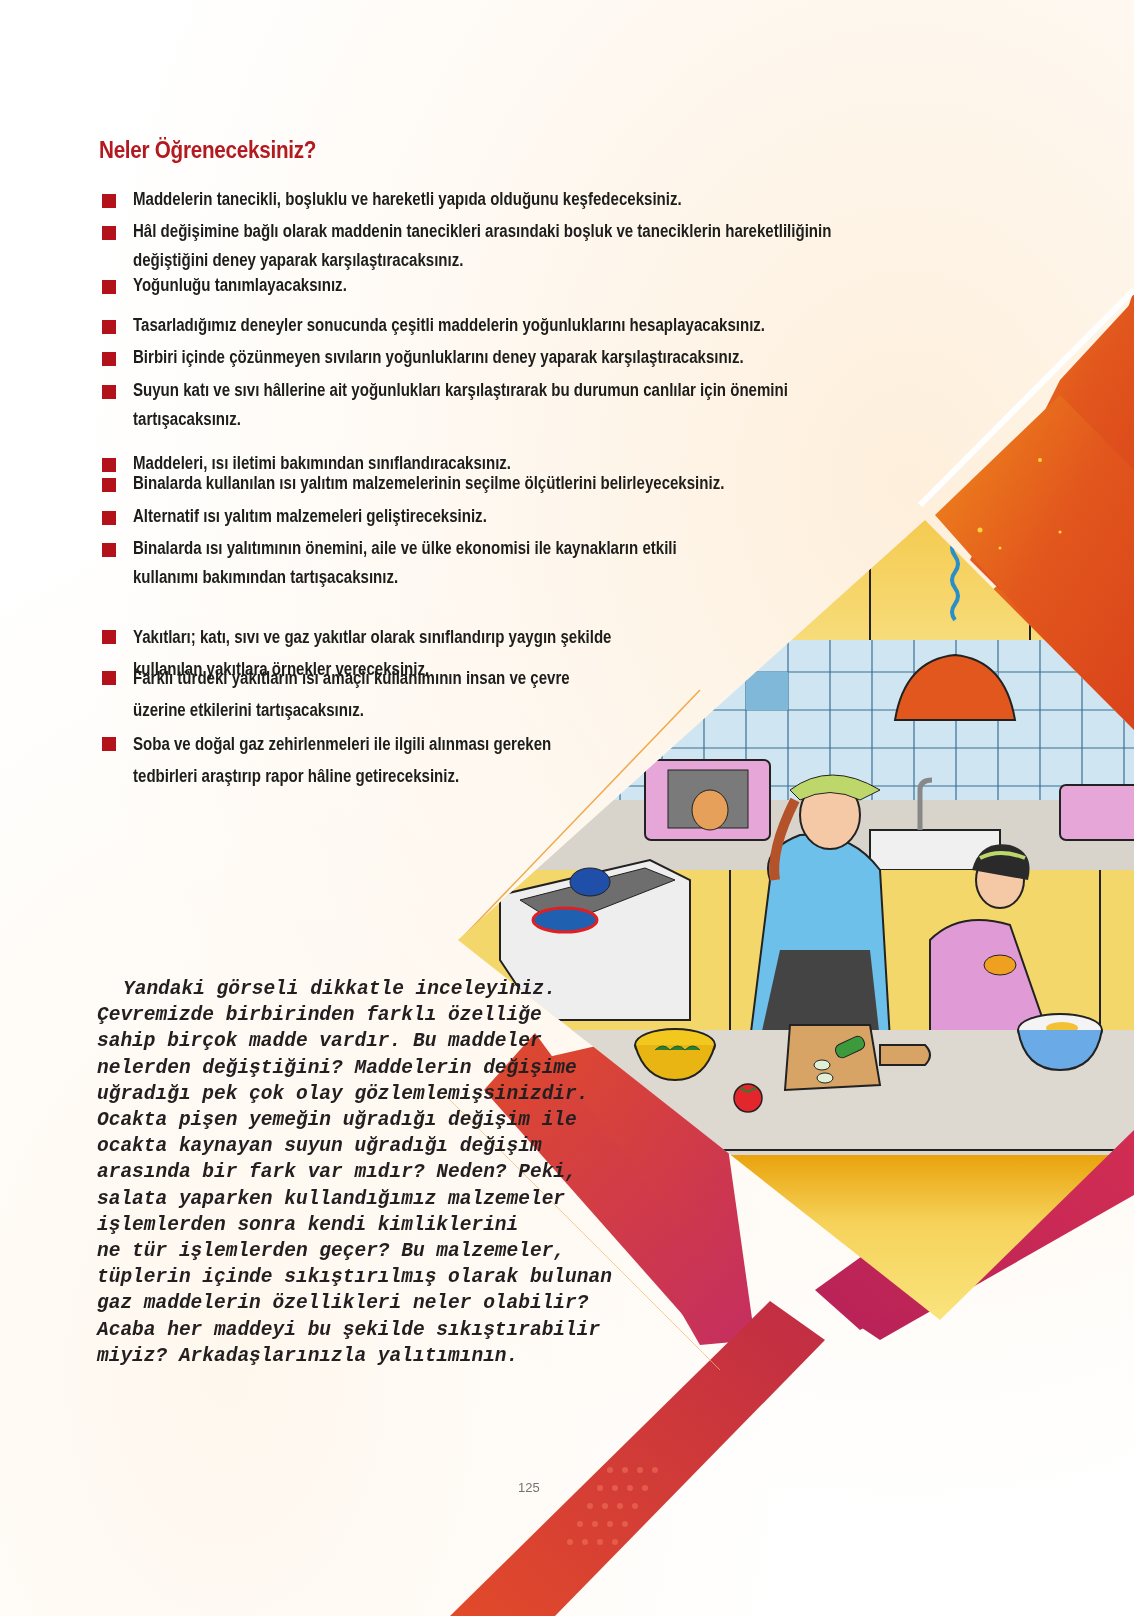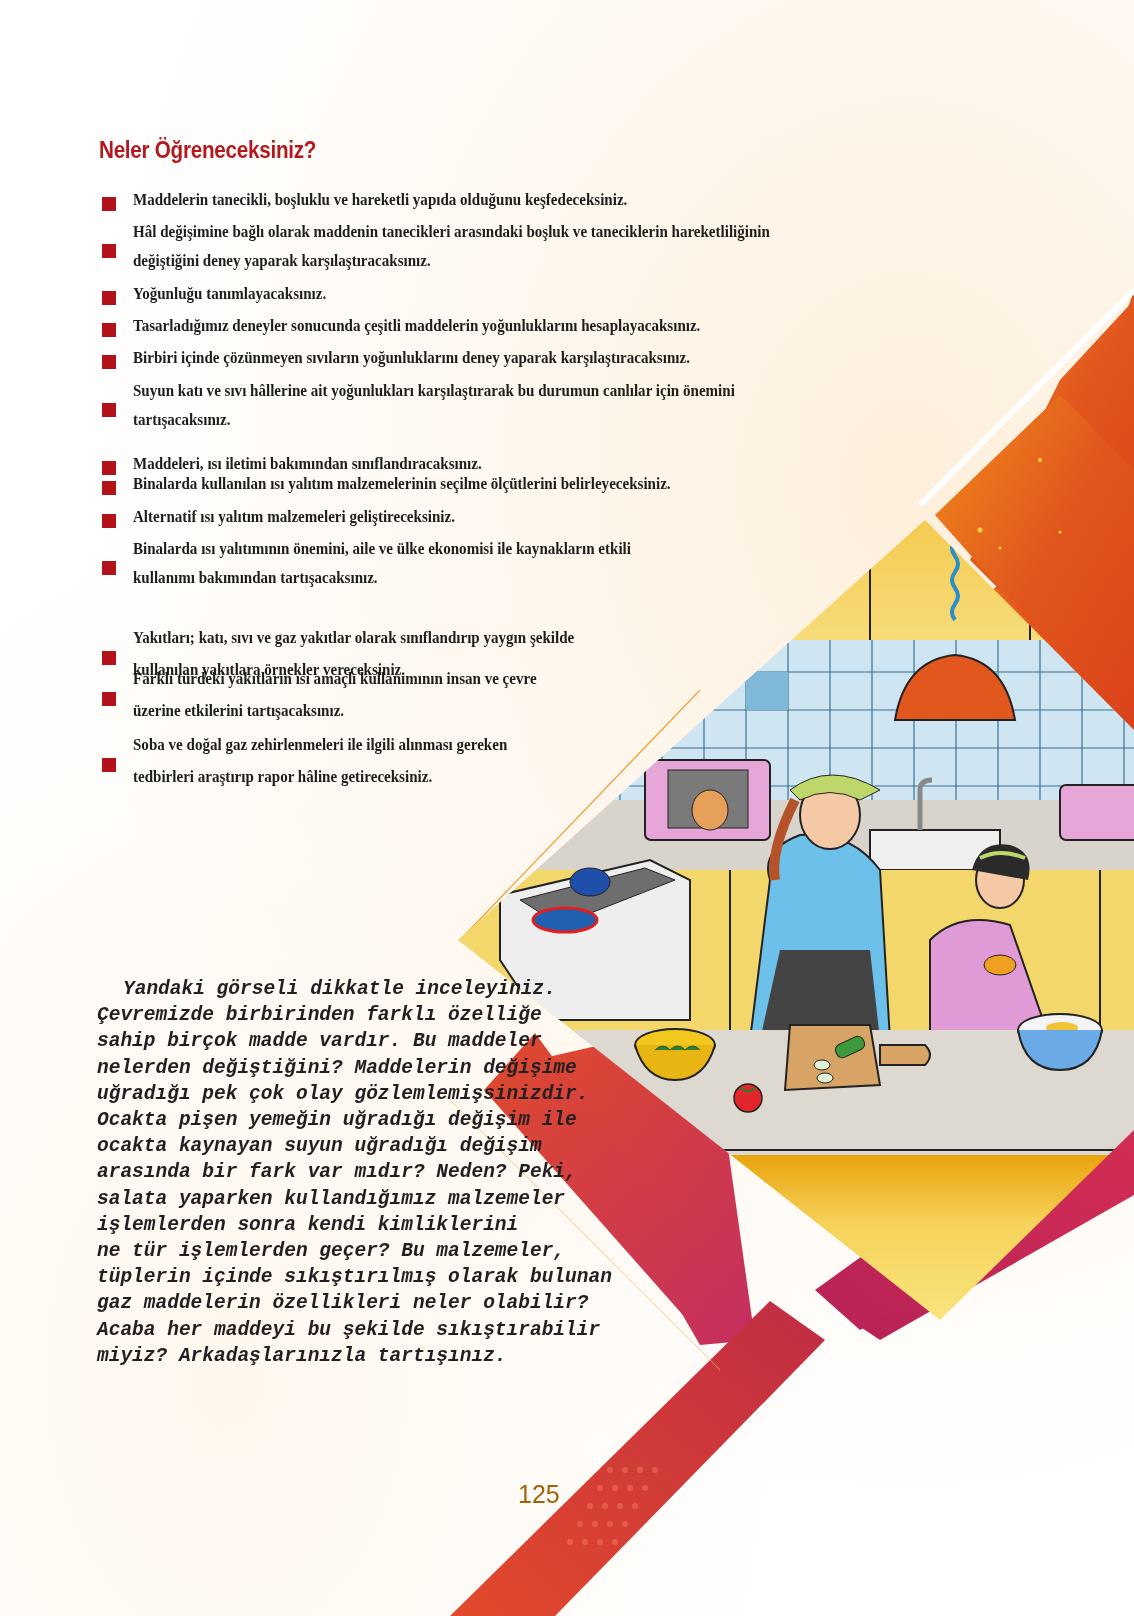--- a/index.html
+++ b/index.html
@@ -20,41 +20,41 @@
 
   
   .title {
     position: absolute; left: 99px; top: 136px;
     font-size: 24px; font-weight: bold; color: #b3191f;
     letter-spacing: -0.3px; transform: scaleX(0.86); transform-origin: left top;
     white-space: nowrap;
   }
   .outcomes { position: absolute; left: 102px; top: 190px; width: 1000px; }
   .outcome {
-    position: absolute; left: 0; display: flex; align-items: center; font-family: Liberation Serif, serif;
+    position: absolute; left: 0; display: flex; align-items: flex-start;
   }
   .bullet {
     width: 14px; height: 14px; background: #b3121a; margin-top: 4px; flex: none;
   }
   .outcome-text {
     margin-left: 17px; font-size: 17.5px; font-weight: bold; color: #1d1d1b;
     line-height: 29px; transform: scaleX(0.86); transform-origin: left top;
     white-space: pre-line; margin-top: -5px;
   }
 
   .intro {
     position: absolute; left: 97px; top: 976px; width: 420px;
     font-family: Liberation Mono, monospace; font-style: italic; font-weight: bold;
     font-size: 19.5px; line-height: 26.2px; color: #231f20;
   }
   .intro .line { display: block; white-space: nowrap; }
   .intro .line.first { text-indent: 26px; }
 
   .page-num {
-    position: absolute; left: 518px; top: 1480px; font-size: 25px; color: #a16207;
+    position: absolute; left: 518px; top: 1480px; font-size: 13px; color: #737373;
   }
 
   
   .kitchen {
     position: absolute; left: 0; top: 0; width: 1134px; height: 1616px;
     clip-path: polygon(925px 520px, 1134px 730px, 1134px 1130px, 940px 1320px, 458px 940px);
   }
 </style>
 </head>
 <body>
@@ -235,21 +235,21 @@
 <div class="outcomes">
   <div class="outcome" style="top:0px">
     <span class="bullet"></span>
     <span class="outcome-text">Maddelerin tanecikli, boşluklu ve hareketli yapıda olduğunu keşfedeceksiniz.</span>
   </div>
   <div class="outcome" style="top:32px">
     <span class="bullet"></span>
     <span class="outcome-text">Hâl değişimine bağlı olarak maddenin tanecikleri arasındaki boşluk ve taneciklerin hareketliliğinin
 değiştiğini deney yaparak karşılaştıracaksınız.</span>
   </div>
-  <div class="outcome" style="top:94px">
+  <div class="outcome" style="top:86px">
     <span class="bullet"></span>
     <span class="outcome-text">Yoğunluğu tanımlayacaksınız.</span>
   </div>
   <div class="outcome" style="top:126px">
     <span class="bullet"></span>
     <span class="outcome-text">Tasarladığımız deneyler sonucunda çeşitli maddelerin yoğunluklarını hesaplayacaksınız.</span>
   </div>
   <div class="outcome" style="top:158px">
     <span class="bullet"></span>
     <span class="outcome-text">Birbiri içinde çözünmeyen sıvıların yoğunluklarını deney yaparak karşılaştıracaksınız.</span>
@@ -301,16 +301,16 @@
   <span class="line">uğradığı pek çok olay gözlemlemişsinizdir.</span>
   <span class="line">Ocakta pişen yemeğin uğradığı değişim ile</span>
   <span class="line">ocakta kaynayan suyun uğradığı değişim</span>
   <span class="line">arasında bir fark var mıdır? Neden? Peki,</span>
   <span class="line">salata yaparken kullandığımız malzemeler</span>
   <span class="line">işlemlerden sonra kendi kimliklerini</span>
   <span class="line">ne tür işlemlerden geçer? Bu malzemeler,</span>
   <span class="line">tüplerin içinde sıkıştırılmış olarak bulunan</span>
   <span class="line">gaz maddelerin özellikleri neler olabilir?</span>
   <span class="line">Acaba her maddeyi bu şekilde sıkıştırabilir</span>
-  <span class="line">miyiz? Arkadaşlarınızla tartışınız.</span>
+  <span class="line">miyiz? Arkadaşlarınızla yalıtımının.</span>
 </div>
 
 <div class="page-num">125</div>
 
 </body></html>

